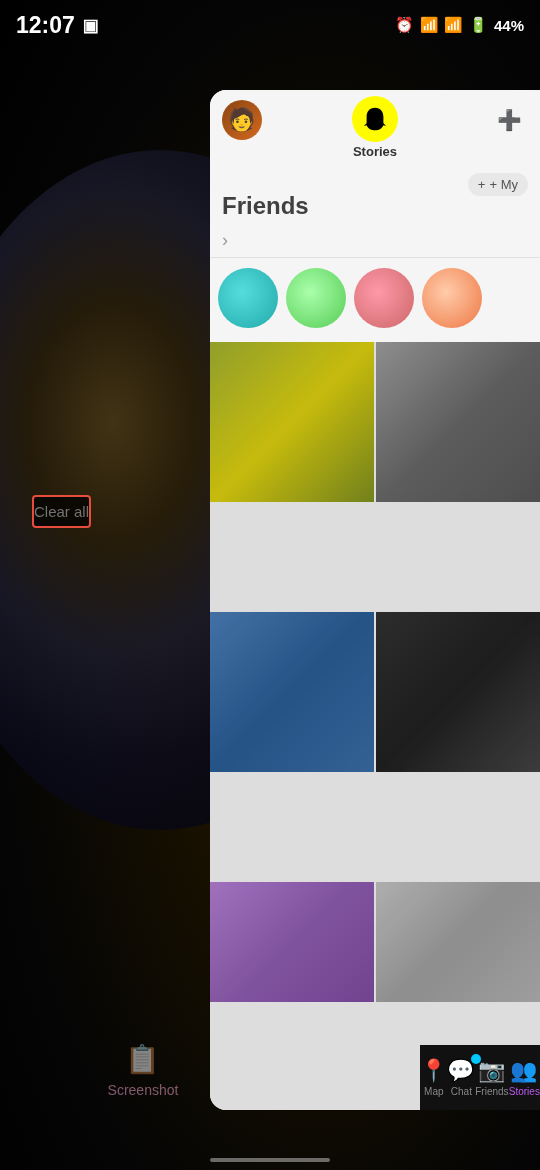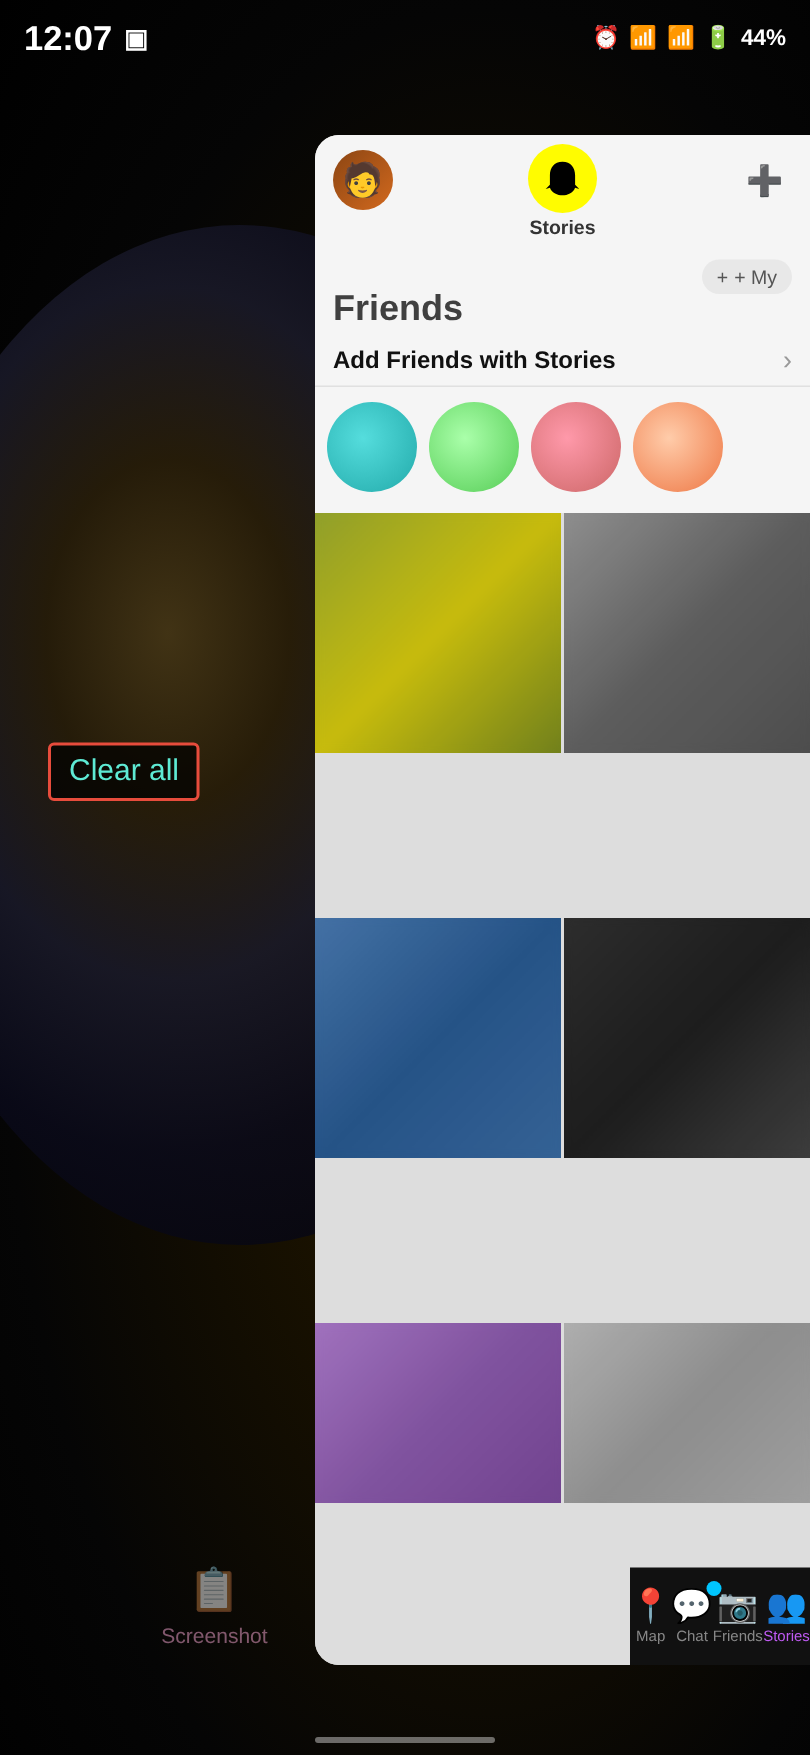--- a/index.html
+++ b/index.html
@@ -62,24 +62,24 @@
       gap: 6px;
       font-size: 15px;
     }
     .status-time { font-size: 23px; font-weight: 700; }
 
     
     .clear-all-btn {
       position: absolute;
       top: 495px;
       left: 32px;
-      padding: 6px 12px;
+      padding: 6px 0;
       background: rgba(0,0,0,0.7);
-      color: #5eead4;
-      font-size: 20px;
+      color: #737373;
+      font-size: 15px;
       font-weight: 500;
       border: 2px solid #e74c3c;
       border-radius: 4px;
       z-index: 20;
       cursor: pointer;
       white-space: nowrap;
     }
 
     
     .snap-panel {
@@ -410,21 +410,20 @@
     <div class="friends-row">
       <span class="friends-label">Friends</span>
       <div class="my-story-btn">
         <span>+</span>
         <span>+ My</span>
       </div>
     </div>
   </div>
 
   <div class="add-friends-row">
-    <span class="add-friends-text">Add Friends with Stories</span>
     <span class="chevron-right">›</span>
   </div>
 
   <div class="story-circles">
     <div class="story-circle-wrap">
       <div class="story-circle circle-teal"></div>
       <span class="story-name"></span>
     </div>
     <div class="story-circle-wrap">
       <div class="story-circle circle-green"></div>

